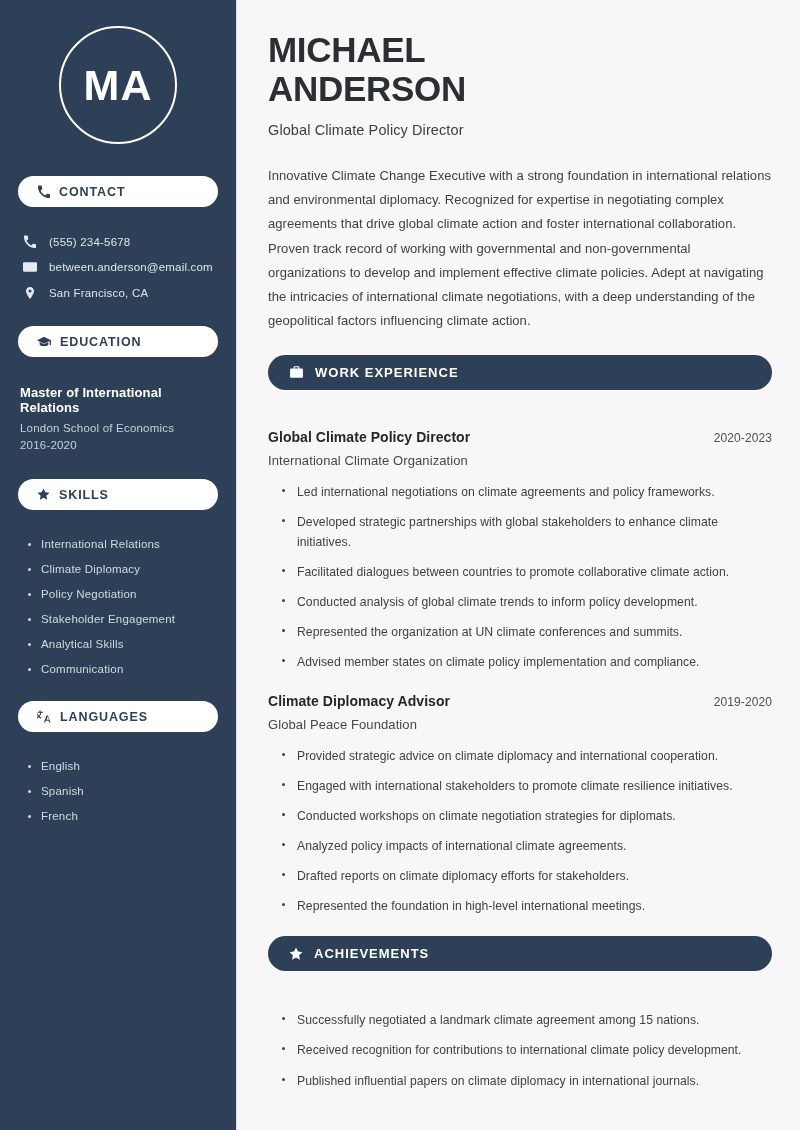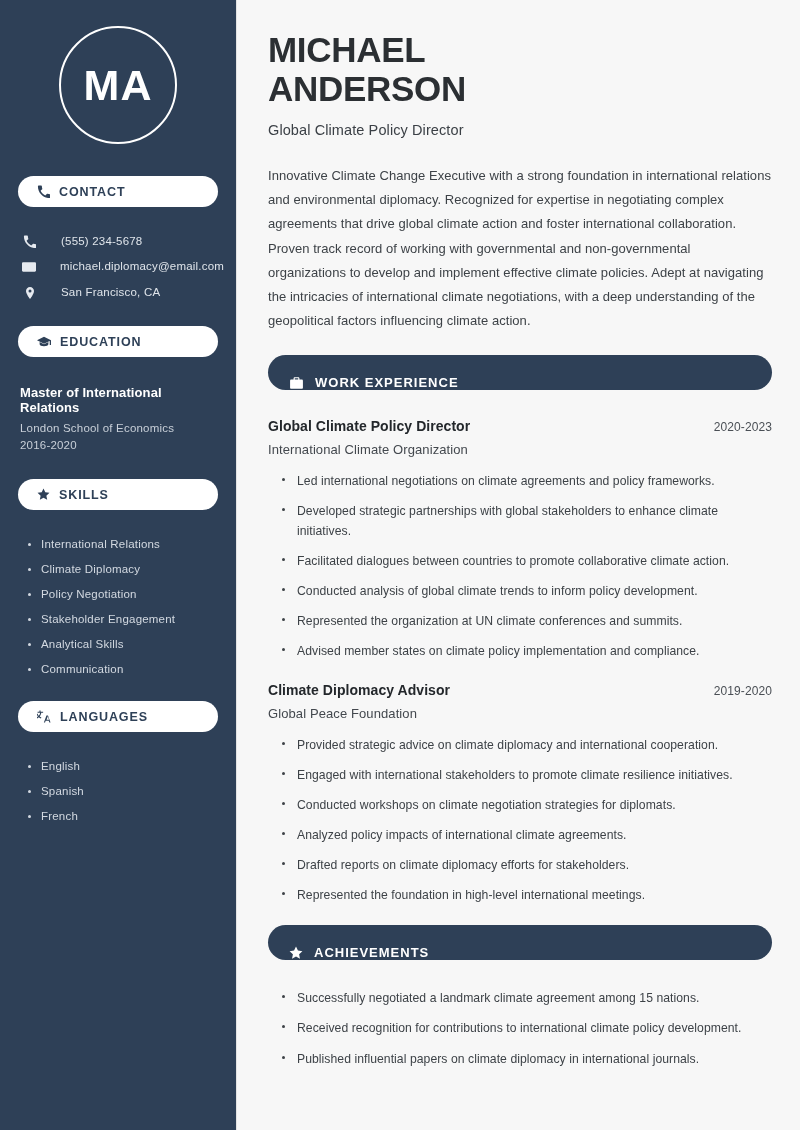--- a/index.html
+++ b/index.html
@@ -66,21 +66,22 @@
     font-size: 12.5px;
     font-weight: 700;
     letter-spacing: 0.9px;
   }
   .pill .ico { display: flex; align-items: center; }
   .pill .ico svg { display: block; }
 
   .contact-list { margin-bottom: 26px; }
   .contact-row {
     display: flex;
-    gap: 24px;
+    align-items: center;
+    gap: 12px;
     margin-bottom: 12px;
     padding-left: 4px;
   }
   .contact-row .ico { width: 15px; display:flex; justify-content:center; }
   .contact-row .ico svg { display:block; }
   .contact-row .txt {
     color: #dfe4ea;
     font-size: 11.5px;
     letter-spacing: 0.2px;
   }
@@ -146,24 +147,24 @@
     line-height: 1.85;
     margin-bottom: 22px;
     letter-spacing: 0.05px;
   }
 
   .section-bar {
     background: #2e4057;
     border-radius: 40px;
     height: 35px;
     display: flex;
-    align-items: flex-end;
+    align-items: center;
     gap: 11px;
     padding-left: 21px;
-    margin-bottom: 28px;
+    margin-bottom: 39px;
   }
   .section-bar .bar-label {
     color: #ffffff;
     font-size: 13px;
     font-weight: 700;
     letter-spacing: 1px;
   }
   .section-bar .ico { display:flex; align-items:center; }
   .section-bar .ico svg { display:block; }
 
@@ -243,21 +244,21 @@
         <span class="txt">(555) 234-5678</span>
       </div>
 
       <div class="contact-row">
         <span class="ico">
           <svg width="14" height="14" viewBox="0 0 24 24" fill="#e6eaf0">
             <path d="M2 4h20c1.1 0 2 .9 2 2v12c0 1.1-.9 2-2 2H2c-1.1 0-2-.9-2-2V6c0-1.1.9-2 2-2zm10 9L2.2 6.3v.2L12 13l9.8-6.5v-.2L12 13z"></path>
             <path d="M2 5h20l-10 7L2 5z"></path>
           </svg>
         </span>
-        <span class="txt">michael.diplomacy@email.com</span>
+        <span class="txt">between.anderson@email.com</span>
       </div>
 
       <div class="contact-row">
         <span class="ico">
           <svg width="12" height="14" viewBox="0 0 24 24" fill="#e6eaf0">
             <path d="M12 0C7.6 0 4 3.6 4 8c0 6 8 16 8 16s8-10 8-16c0-4.4-3.6-8-8-8zm0 11a3 3 0 110-6 3 3 0 010 6z"></path>
           </svg>
         </span>
         <span class="txt">San Francisco, CA</span>
       </div>

